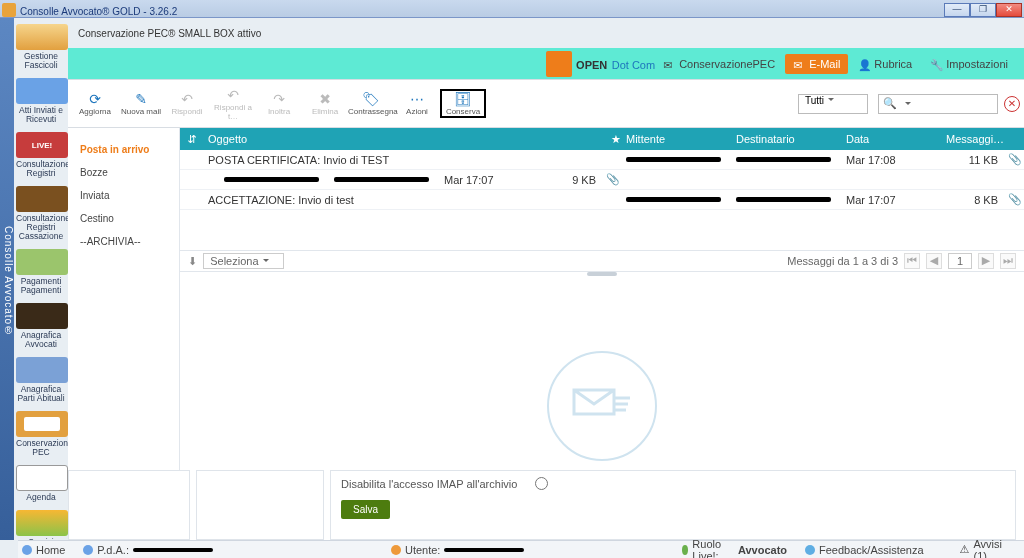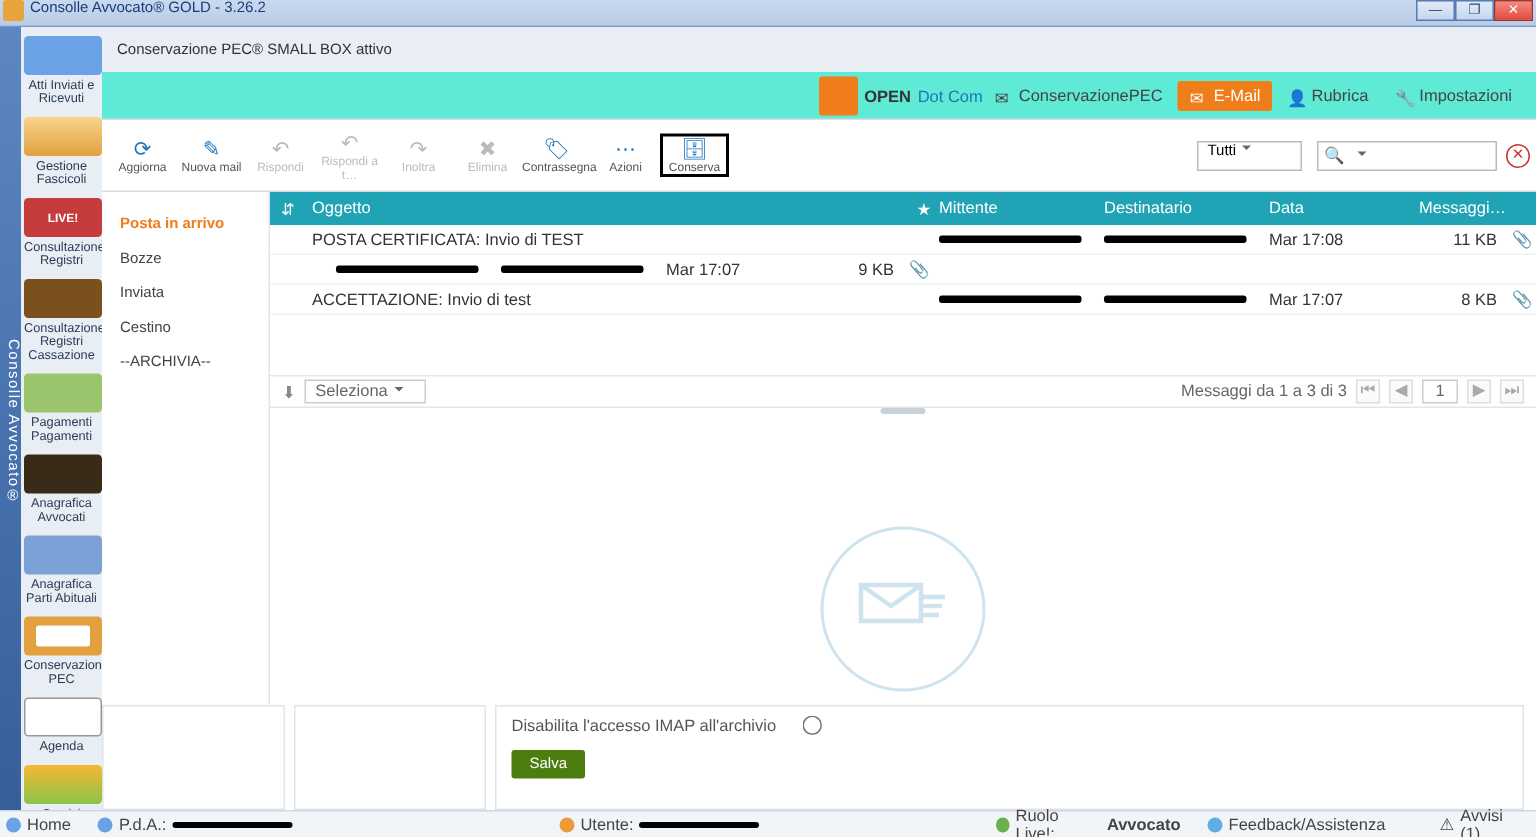--- a/index.html
+++ b/index.html
@@ -1,19 +1,19 @@
 <!DOCTYPE html>
 <html><head>
 <meta charset="utf-8">
 <style>
   * { box-sizing: border-box; font-family: Tahoma, Arial, sans-serif; font-size: 11px; margin: 0; padding: 0; }
   body { width: 1024px; height: 558px; background: #e8eef3; overflow: hidden; position: relative; }
 
   
-  .titlebar { height: 18px; background: linear-gradient(#c9d9ee,#b9cce4); display: flex; align-items: flex-start; padding: 0 2px; border-bottom: 1px solid #7b96c8; }
+  .titlebar { height: 18px; background: linear-gradient(#c9d9ee,#b9cce4); display: flex; align-items: flex-end; padding: 0 2px; border-bottom: 1px solid #7b96c8; }
   .titlebar-icon { width: 14px; height: 14px; background: #e8a33b; border-radius: 2px; margin-right: 4px; }
   .titlebar-text { flex:1; color: #1b3a7a; font-size: 10px; }
   .win-buttons { display: flex; gap: 0; }
   .win-btn { width: 26px; height: 14px; border: 1px solid #5a7ab8; background: linear-gradient(#e2ecf8,#c5d6ee); font-size: 9px; line-height: 10px; text-align: center; color:#2b476e; }
   .win-btn.close { background: linear-gradient(#f28b82,#e54b3c); color:#fff; border-color:#a93226;}
 
   
   .main { display: flex; height: 522px; }
   .vstrip { width: 14px; background: linear-gradient(#5c87c2,#365f9a); writing-mode: vertical-rl; text-orientation: mixed; color:#fff; font-size:10px; text-align:center; padding-top:6px; letter-spacing:1px;}
   .leftnav { width: 54px; background: #e8eef3; display:flex; flex-direction:column; align-items:center; padding-top:4px; gap:4px; }
@@ -82,21 +82,21 @@
   .drag-handle{position:absolute;top:0;left:50%;transform:translateX(-50%);width:30px;height:4px;background:#c8d0d8;border-radius:2px;}
   .watermark{width:110px;height:110px;border:2px solid #cfe3ef;border-radius:50%;display:flex;align-items:center;justify-content:center;color:#cfe3ef;position:relative;}
   .watermark svg{stroke:#cfe3ef;fill:none;stroke-width:3;}
 
   .lower-panels{position:absolute;left:68px;bottom:18px;width:948px;height:70px;display:flex;gap:6px;}
   .panel{background:#fff;border:1px solid #dfe4ea;}
   .panel.a{width:122px;} .panel.b{width:128px;} .panel.c{flex:1;padding:6px 10px;}
   .imap-row{display:flex;align-items:center;gap:18px;color:#555;font-size:9px;margin-bottom:10px;}
   .salva{background:#4d7c0f;color:#fff;border:none;padding:4px 12px;font-size:10px;border-radius:2px;cursor:pointer;}
 
-  .statusbar{position:absolute;left:0;right:0;bottom:0;height:18px;background:#f2f5f8;border-top:1px solid #cfd6df;display:flex;align-items:center;padding:0 4px;font-size:9px;color:#444;}
+  .statusbar{position:absolute;left:18px;right:0;bottom:0;height:18px;background:#f2f5f8;border-top:1px solid #cfd6df;display:flex;align-items:center;padding:0 4px;font-size:9px;color:#444;}
   .sb-item{display:flex;align-items:center;gap:4px;margin-right:18px;}
   .sb-icon{width:10px;height:10px;border-radius:50%;}
   .sb-right{margin-left:auto;display:flex;align-items:center;gap:18px;}
   .bluedot{background:#6aa2e6;} .orangedot{background:#ee9a3a;} .greendot{background:#6ab04c;} .qdot{background:#5faee3;}
   .red-strike{display:inline-block;background:#000;height:4px;width:80px;border-radius:2px;}
   .caret::after{content:"";display:inline-block;margin-left:4px;border:3px solid transparent;border-top-color:#666;vertical-align:middle;}
 </style>
 </head>
 <body>
 
@@ -108,26 +108,26 @@
     <div class="win-btn">❐</div>
     <div class="win-btn close">✕</div>
   </div>
 </div>
 
 <div class="main">
   <div class="vstrip">Consolle Avvocato®</div>
 
   <div class="leftnav">
     <div class="nav-item">
+        <div class="nav-icon ico-folder"></div>
+        <div class="nav-label">Gestione Fascicoli</div>
+      </div>
+    <div class="nav-item">
         <div class="nav-icon ico-mailpeople"></div>
         <div class="nav-label">Atti Inviati e Ricevuti</div>
-      </div>
-    <div class="nav-item">
-        <div class="nav-icon ico-folder"></div>
-        <div class="nav-label">Gestione Fascicoli</div>
       </div>
     <div class="nav-item">
         <div class="nav-icon ico-live">LIVE!</div>
         <div class="nav-label">Consultazione Registri</div>
       </div>
     <div class="nav-item">
         <div class="nav-icon ico-reg"></div>
         <div class="nav-label">Consultazione Registri Cassazione</div>
       </div>
     <div class="nav-item">

